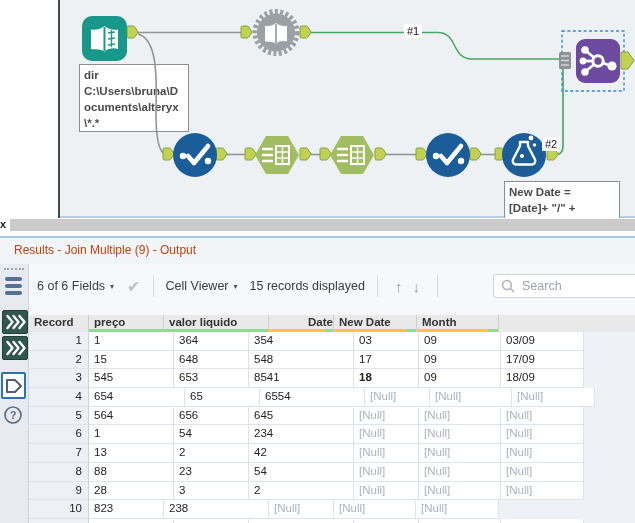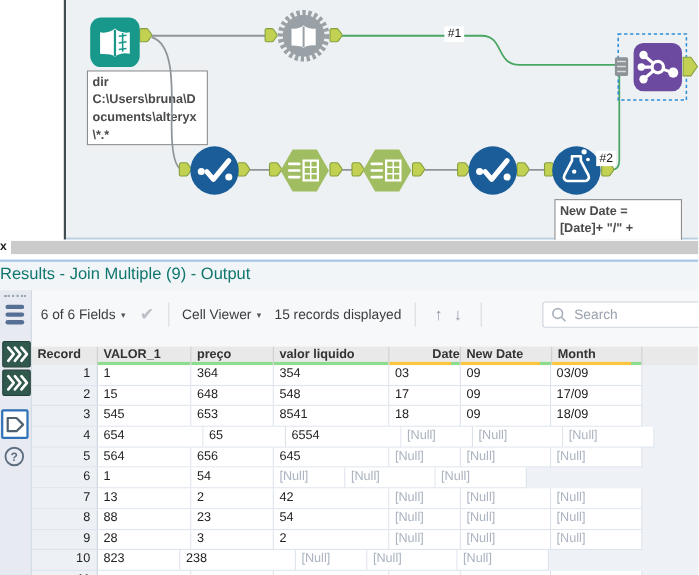--- a/index.html
+++ b/index.html
@@ -16,21 +16,21 @@
        font-size:11.5px;line-height:16px;font-weight:600;padding:2px 4px;white-space:pre-line;}
   .chip{position:absolute;z-index:3;background:#fff;color:#141414;font-size:11px;line-height:14px;padding:0 3px;}
 
   
   #scrollstrip{position:absolute;left:0;top:218px;width:635px;height:14px;background:#fff;}
   #scrollstrip .bar{position:absolute;left:10px;right:0;top:1px;height:12px;background:#cbcbcb;}
   #scrollstrip .close{position:absolute;left:0;top:0;width:10px;height:14px;font-size:11px;font-weight:bold;color:#1c1c1c;line-height:13px;text-align:left;}
 
   
   #results{position:absolute;left:0;top:236px;width:635px;height:287px;background:#f2f5f8;border-top:2px solid #a9c7e7;}
-  #results .title{height:24px;line-height:24px;padding-left:0;font-size:15px;color:#0f766e;}
+  #results .title{height:24px;line-height:24px;padding-left:14px;font-size:12px;color:#c2410c;}
   #rbody{position:absolute;left:0;top:26px;right:0;bottom:0;}
   #sidebar{position:absolute;left:0;top:0;width:28px;bottom:0;background:#e7ebf1;border-right:1px solid #cdd5de;}
   #sidebar .dots{position:absolute;left:4px;top:4px;width:20px;border-top:2px dotted #9aa7b5;}
   #sidebar .burger{position:absolute;left:5px;top:13px;}
   #sidebar .burger div{width:17px;height:4px;background:#567095;border-radius:2px;margin-bottom:3px;}
   .sbtn{position:absolute;left:2px;width:24px;height:22px;background:#31584d;border:1px solid #223f37;border-radius:2px;display:flex;align-items:center;justify-content:center;}
   #btn-out1{top:46px;} #btn-out2{top:72px;}
   #btn-data{position:absolute;left:1px;top:108px;width:25px;height:27px;background:#fff;border:2px solid #2d72b8;border-radius:2px;display:flex;align-items:center;justify-content:center;box-sizing:border-box;}
   #btn-help{position:absolute;left:3px;top:141px;width:22px;height:22px;}
 
@@ -279,21 +279,20 @@
               <circle cx="6" cy="6" r="4.4" fill="none" stroke="#aab1bc" stroke-width="1.5"></circle>
               <line x1="9.4" y1="9.4" x2="13" y2="13" stroke="#aab1bc" stroke-width="1.5"></line>
             </svg>
             <input type="text" placeholder="Search" style="">
           </div>
         </div>
 
         <div id="tablewrap">
           <div id="thead">
               <div class="hcell record" style="width: 60px;">Record</div>
-              <div class="hcell numeric" style="width: 85px;">VALOR_1</div>
               <div class="hcell numeric" style="width: 75px;">preço</div>
               <div class="hcell numeric" style="width: 105px;">valor liquido</div>
               <div class="hcell string" style="width: 65px; text-align: right;">Date</div>
               <div class="hcell string" style="width: 83px;">New Date</div>
               <div class="hcell string" style="width: 82px;">Month</div>
             </div>
           <div id="tbody">
               <div class="trow">
                 <div class="cell record" style="width: 60px;">1</div>
                 <div class="cell" style="width: 85px;">1</div>
@@ -310,21 +309,21 @@
                 <div class="cell" style="width: 105px;">548</div>
                 <div class="cell" style="width: 65px;">17</div>
                 <div class="cell" style="width: 82px;">09</div>
                 <div class="cell" style="width: 83px;">17/09</div>
               </div>
               <div class="trow">
                 <div class="cell record" style="width: 60px;">3</div>
                 <div class="cell" style="width: 85px;">545</div>
                 <div class="cell" style="width: 75px;">653</div>
                 <div class="cell" style="width: 105px;">8541</div>
-                <div class="cell" style="width: 65px;">18</div>
+                <div class="cell" style="width: 65px; font-weight: bold;">18</div>
                 <div class="cell" style="width: 82px;">09</div>
                 <div class="cell" style="width: 83px;">18/09</div>
               </div>
               <div class="trow">
                 <div class="cell record" style="width: 60px;">4</div>
                 <div class="cell" style="width: 96px;">654</div>
                 <div class="cell" style="width: 75px;">65</div>
                 <div class="cell" style="width: 105px;">6554</div>
                 <div class="cell null" style="width: 65px;">[Null]</div>
                 <div class="cell null" style="width: 82px;">[Null]</div>
@@ -336,20 +335,21 @@
                 <div class="cell" style="width: 75px;">656</div>
                 <div class="cell" style="width: 105px;">645</div>
                 <div class="cell null" style="width: 65px;">[Null]</div>
                 <div class="cell null" style="width: 82px;">[Null]</div>
                 <div class="cell null" style="width: 83px;">[Null]</div>
               </div>
               <div class="trow">
                 <div class="cell record" style="width: 60px;">6</div>
                 <div class="cell" style="width: 85px;">1</div>
                 <div class="cell" style="width: 75px;">54</div>
+                <div class="cell" style="width: 105px;">234</div>
                 <div class="cell null" style="width: 65px;">[Null]</div>
                 <div class="cell null" style="width: 82px;">[Null]</div>
                 <div class="cell null" style="width: 83px;">[Null]</div>
               </div>
               <div class="trow">
                 <div class="cell record" style="width: 60px;">7</div>
                 <div class="cell" style="width: 85px;">13</div>
                 <div class="cell" style="width: 75px;">2</div>
                 <div class="cell" style="width: 105px;">42</div>
                 <div class="cell null" style="width: 65px;">[Null]</div>

